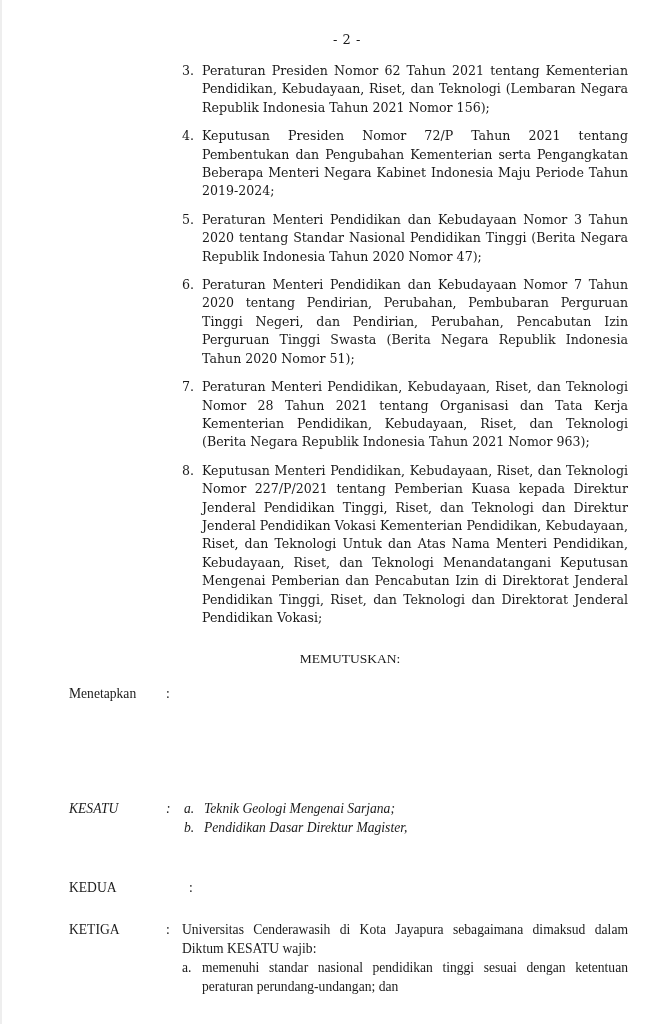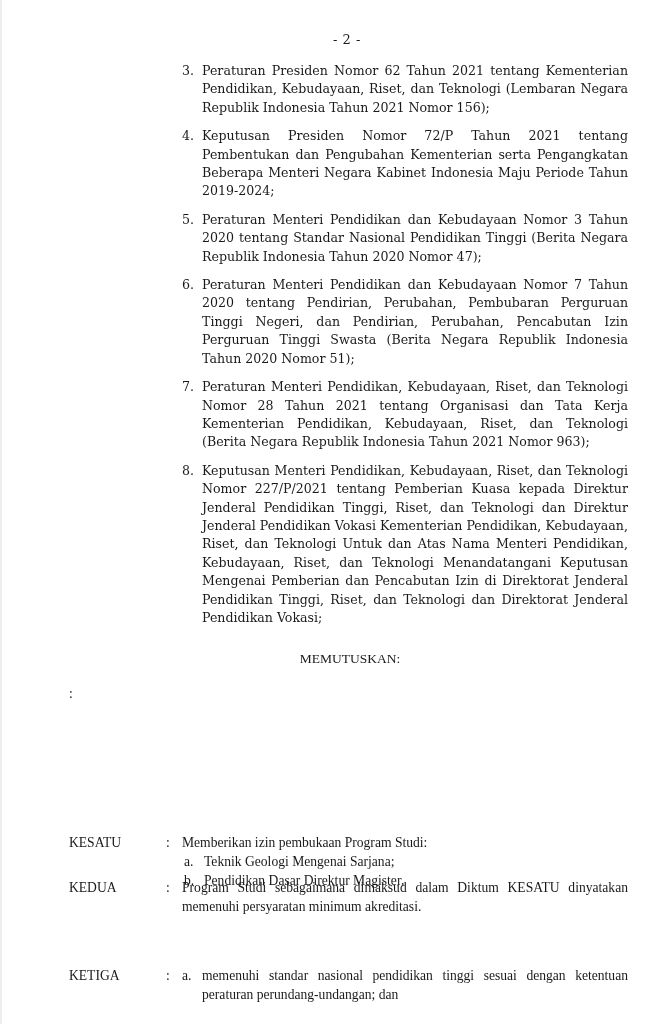--- a/index.html
+++ b/index.html
@@ -139,51 +139,51 @@
     </div>
     <div class="consider-item">
       <span class="num">8.</span>
       <span class="txt">Keputusan Menteri Pendidikan, Kebudayaan, Riset, dan Teknologi Nomor 227/P/2021 tentang Pemberian Kuasa kepada Direktur Jenderal Pendidikan Tinggi, Riset, dan Teknologi dan Direktur Jenderal Pendidikan Vokasi Kementerian Pendidikan, Kebudayaan, Riset, dan Teknologi Untuk dan Atas Nama Menteri Pendidikan, Kebudayaan, Riset, dan Teknologi Menandatangani Keputusan Mengenai Pemberian dan Pencabutan Izin di Direktorat Jenderal Pendidikan Tinggi, Riset, dan Teknologi dan Direktorat Jenderal Pendidikan Vokasi;</span>
     </div>
   </div>
 
   <div class="decide-heading">MEMUTUSKAN:</div>
 
   <div class="diktum" style="top:684px;">
+    <span class="label">Menetapkan</span>
     <span class="colon">:</span>
   </div>
 
-  <div class="diktum" style="top:833px;">
+  <div class="diktum" style="top:799px;font-style:italic;">
     <span class="label">KESATU</span>
     <span class="colon">:</span>
     <div class="body">
-      <div>Memberikan izin pembukaan Program Studi:</div>
       <div class="sub-list">
         <div class="sub-item">
           <span class="letter">a.</span>
           <span class="txt">Teknik Geologi Mengenai Sarjana;</span>
         </div>
         <div class="sub-item">
           <span class="letter">b.</span>
           <span class="txt">Pendidikan Dasar Direktur Magister,</span>
         </div>
       </div>
     </div>
   </div>
 
-  <div class="diktum" style="top:878px;">
+  <div class="diktum" style="top:878px;gap:23px;">
     <span class="label">KEDUA</span>
     <span class="colon">:</span>
-    <span class="body">Program Studi sebagaimana dimaksud dalam Diktum KESATU dinyatakan memenuhi persyaratan minimum akreditasi.</span>
   </div>
 
-  <div class="diktum" style="top:966px;justify-content:flex-end;">
+  <div class="diktum" style="top:920px;justify-content:flex-end;">
     <span class="label">KETIGA</span>
     <span class="colon">:</span>
     <div class="body">
+      <div>Universitas Cenderawasih di Kota Jayapura sebagaimana dimaksud dalam Diktum KESATU wajib:</div>
       <div class="sub-list">
         <div class="sub-item" style="padding-left:0;">
           <span class="letter">a.</span>
           <span class="txt">memenuhi standar nasional pendidikan tinggi sesuai dengan ketentuan peraturan perundang-undangan; dan</span>
         </div>
       </div>
     </div>
   </div>
 
 </div>

